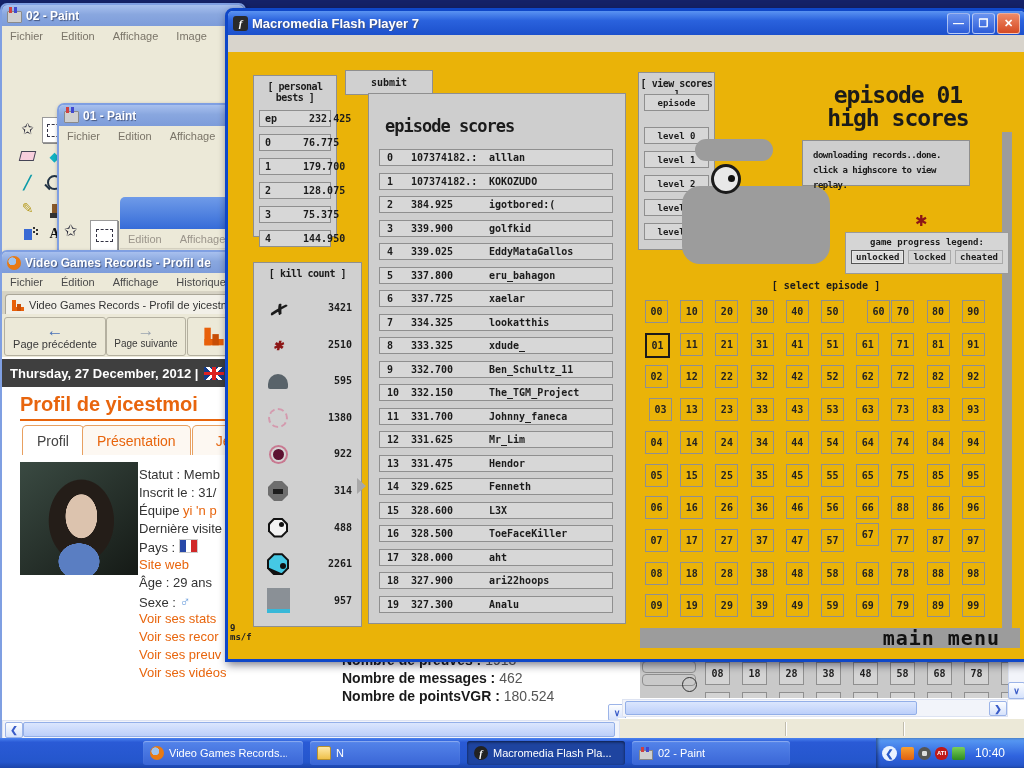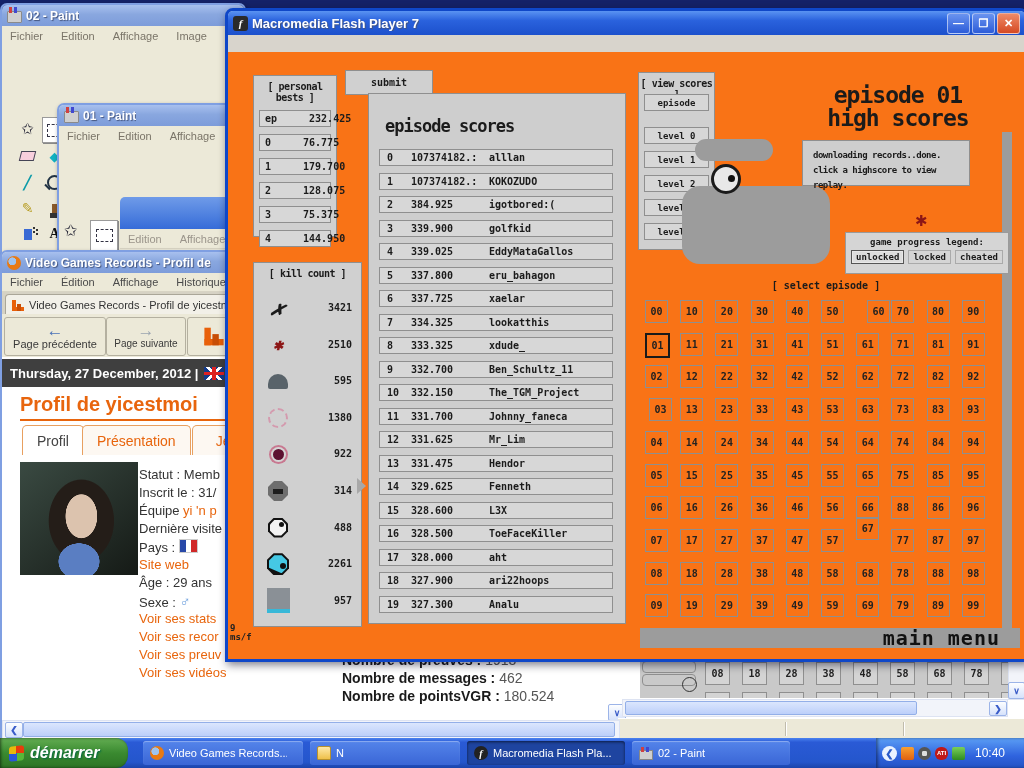--- a/index.html
+++ b/index.html
@@ -99,21 +99,21 @@
     box-shadow:2px 3px 8px rgba(0,0,30,.5);position:absolute;background:#c9c9c9;}
   #flash .tbar{height:24px;background:linear-gradient(180deg,#5a93f2,#2a62dd 40%,#1c50cc);border-radius:5px 5px 0 0;}
   #flash .ttl{font-size:13px;}
   .flicon{width:15px;height:15px;border-radius:3px;background:#2a2a2a;color:#fff;font-style:italic;font-weight:bold;
     font-size:11px;display:flex;align-items:center;justify-content:center;font-family:"Liberation Serif",serif;}
   .caps{margin-left:auto;display:flex;gap:2px;}
   .cap{width:21px;height:19px;border-radius:3px;border:1px solid #fff8;color:#fff;font-size:11px;font-weight:bold;
     display:flex;align-items:center;justify-content:center;background:linear-gradient(180deg,#6a93ef,#2c5cd8);}
   .cap.close{background:linear-gradient(180deg,#ef8a66,#d44a24);}
   #flmenu{position:absolute;left:0;top:24px;width:100%;height:17px;background:#d8d4cc;border-bottom:1px solid #b4b0a4;}
-  #game{position:absolute;left:0;top:41px;right:0;bottom:0;background:#f97316;overflow:hidden;
+  #game{position:absolute;left:0;top:41px;right:0;bottom:0;background:#eab308;overflow:hidden;
     font-family:"DejaVu Sans Mono",monospace;color:#1b1b1b;}
   .panel{position:absolute;background:#d0d0d0;border:1px solid #8f8f8f;}
   .phead{text-align:center;font-size:10px;font-weight:bold;padding-top:5px;letter-spacing:-0.5px;}
   .pb-row{position:relative;margin:7px 5px 0 5px;height:15px;border:1px solid #8f8f8f;background:#d7d7d7;
     font-size:10px;font-weight:bold;display:flex;align-items:center;gap:32px;}
   .pbk{width:22px;padding-left:5px;}
   .ep-row{position:absolute;left:10px;width:232px;height:15px;border:1px solid #8f8f8f;background:#d7d7d7;
     font-size:10px;font-weight:bold;display:flex;align-items:center;}
   .er{width:24px;padding-left:7px;}
   .es{width:66px;}
@@ -698,21 +698,21 @@
         <div class="gbtn" style="left: 211.2px; top: 196.2px;">66</div>
         <div class="gbtn" style="left: 246.4px; top: 196.2px;">88</div>
         <div class="gbtn" style="left: 281.6px; top: 196.2px;">86</div>
         <div class="gbtn" style="left: 316.8px; top: 196.2px;">96</div>
         <div class="gbtn" style="left: 0px; top: 228.9px;">07</div>
         <div class="gbtn" style="left: 35.2px; top: 228.9px;">17</div>
         <div class="gbtn" style="left: 70.4px; top: 228.9px;">27</div>
         <div class="gbtn" style="left: 105.6px; top: 228.9px;">37</div>
         <div class="gbtn" style="left: 140.8px; top: 228.9px;">47</div>
         <div class="gbtn" style="left: 176px; top: 228.9px;">57</div>
-        <div class="gbtn" style="left: 211.2px; top: 217px;">67</div>
+        <div class="gbtn" style="left: 211.2px; top: 223px;">67</div>
         <div class="gbtn" style="left: 246.4px; top: 228.9px;">77</div>
         <div class="gbtn" style="left: 281.6px; top: 228.9px;">87</div>
         <div class="gbtn" style="left: 316.8px; top: 228.9px;">97</div>
         <div class="gbtn" style="left: 0px; top: 261.6px;">08</div>
         <div class="gbtn" style="left: 35.2px; top: 261.6px;">18</div>
         <div class="gbtn" style="left: 70.4px; top: 261.6px;">28</div>
         <div class="gbtn" style="left: 105.6px; top: 261.6px;">38</div>
         <div class="gbtn" style="left: 140.8px; top: 261.6px;">48</div>
         <div class="gbtn" style="left: 176px; top: 261.6px;">58</div>
         <div class="gbtn" style="left: 211.2px; top: 261.6px;">68</div>
@@ -735,24 +735,20 @@
       <span id="mainmenu">main menu</span>
     </div>
     <div id="fps">
       <div>9</div>
       <div>ms/f</div>
     </div>
   </div>
 </div>
 
 <div id="taskbar">
-  <div id="startbtn">
-    <span class="xplogo"></span>
-    <span class="slbl">démarrer</span>
-  </div>
   <div id="titems">
       <div class="tbtn" style="left: 143px; width: 160px;">
         <span class="tic tic-firefox"></span>
         <span class="tlbl">Video Games Records...</span>
       </div>
       <div class="tbtn" style="left: 310px; width: 150px;">
         <span class="tic tic-folder"></span>
         <span class="tlbl">N</span>
       </div>
       <div class="tbtn tact" style="left: 467px; width: 158px;">

